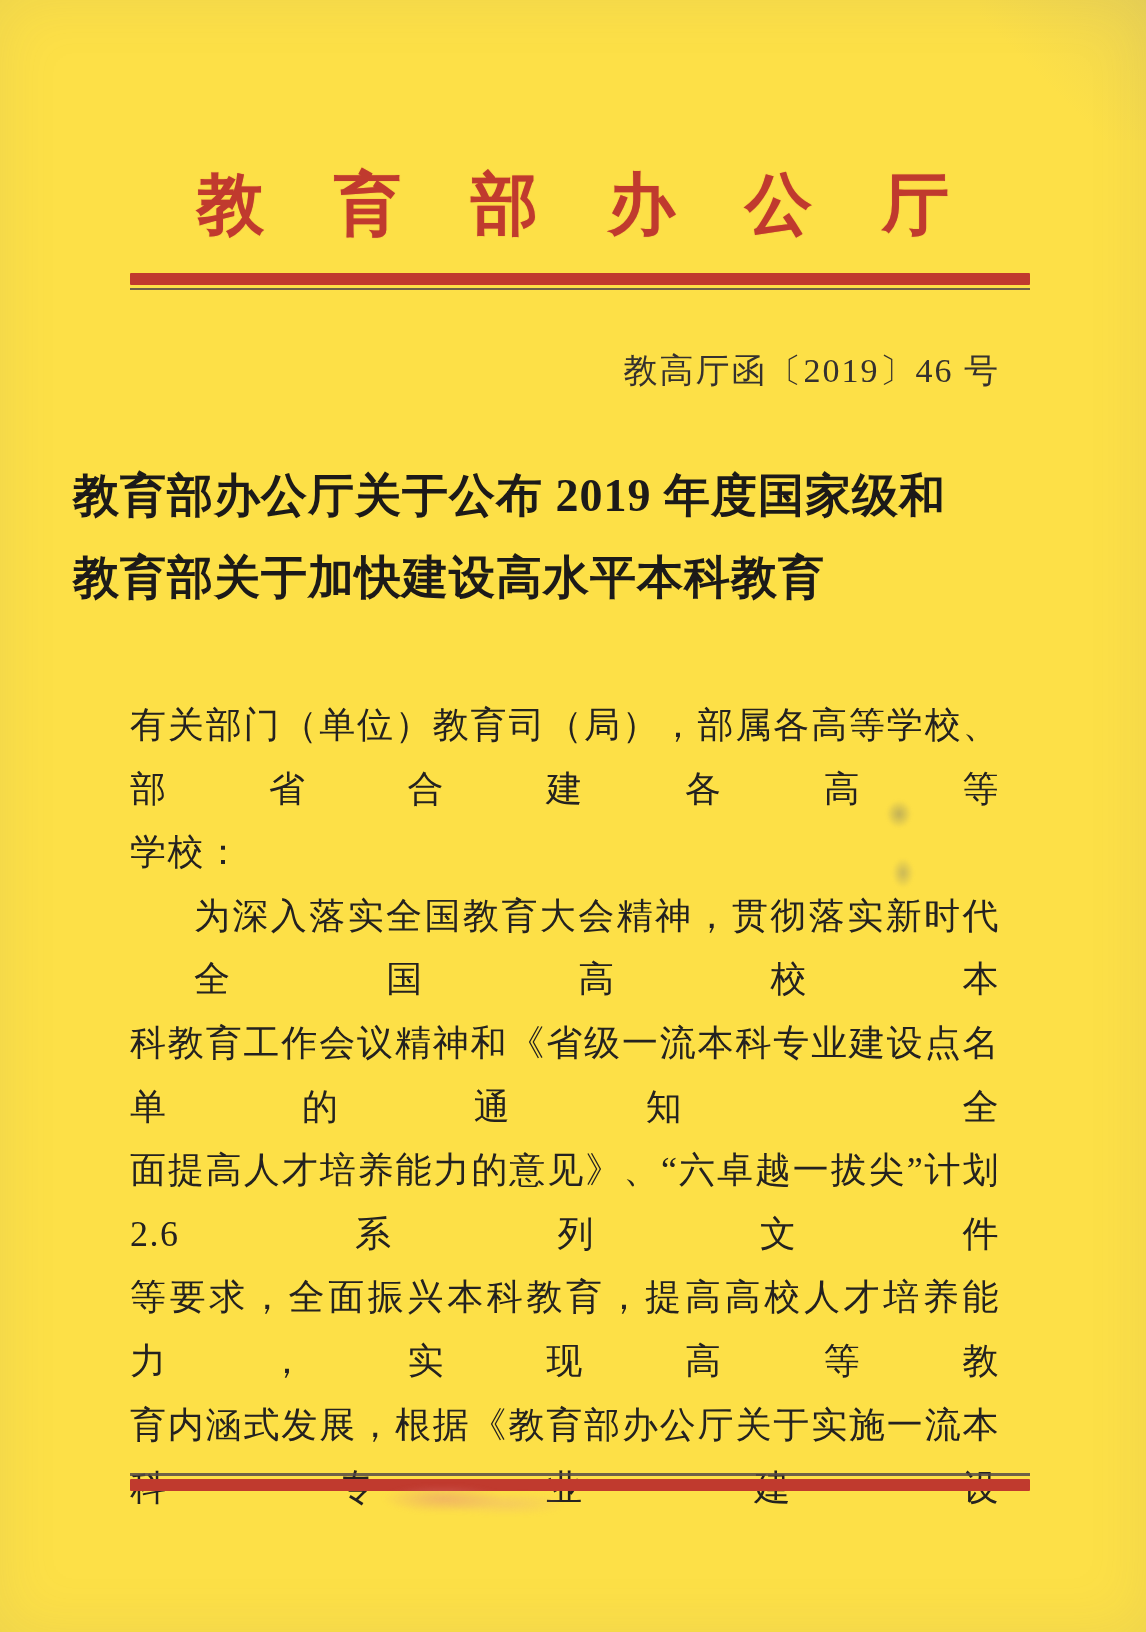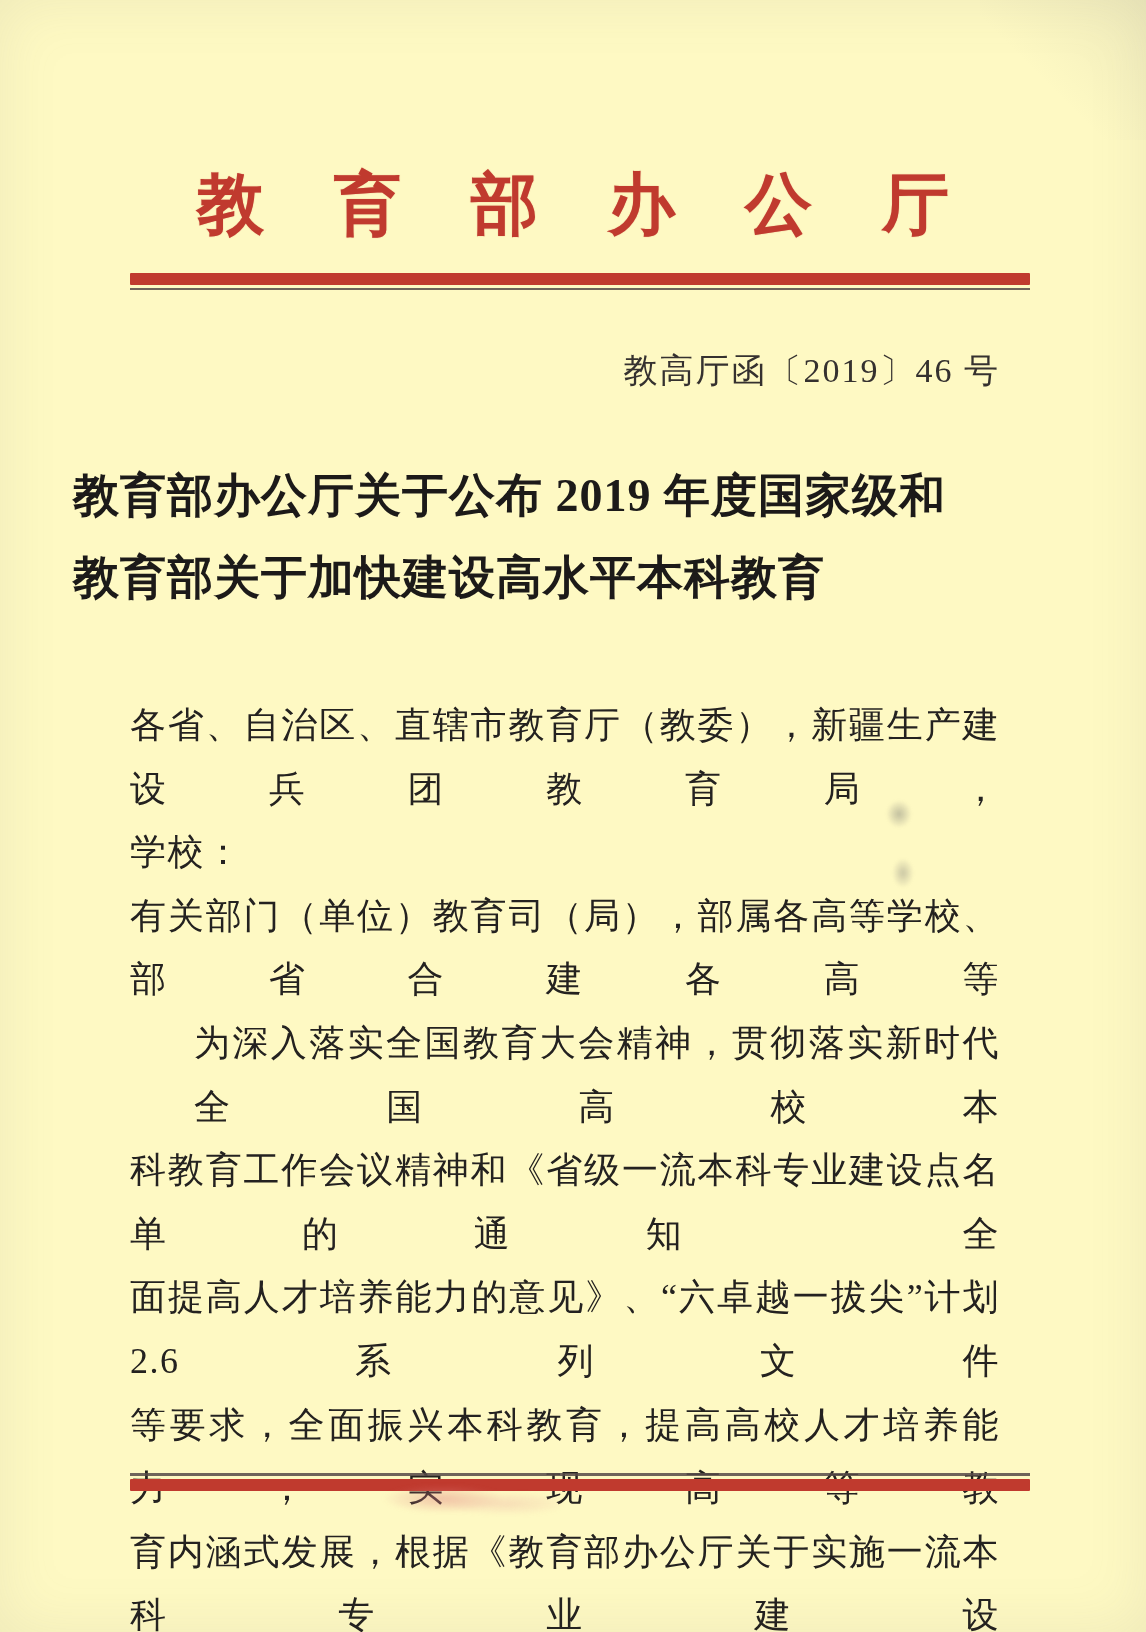--- a/index.html
+++ b/index.html
@@ -1,20 +1,20 @@
 <!DOCTYPE html>
 <html style="--red: #c03a2e; --rule: #564a48;"><head>
 <meta charset="utf-8">
 <style>
   html,body { margin:0; padding:0; background:#e9e9e7; }
   .page {
     position:relative;
     width:1146px; height:1632px;
     margin:0 auto;
-    background:#fef9c3;
+    background:#fde047;
     overflow:hidden;
     font-family:"Liberation Serif","DejaVu Serif",serif;
     box-shadow: inset 0 0 60px rgba(120,120,118,0.12);
   }
   
   .letterhead {
     position:absolute; top:168px; left:0; width:100%;
     box-sizing:border-box; padding-left:70px;
     text-align:center;
     font-size:67px; line-height:1.1; font-weight:bold;
@@ -91,23 +91,22 @@
   </div>
 
   <div class="doc-number">教高厅函〔2019〕46 号</div>
 
   <div class="doc-title">
     <div>教育部办公厅关于公布 2019 年度国家级和</div>
     <div>教育部关于加快建设高水平本科教育</div>
   </div>
 
   <div class="body-text">
-    <div class="bline">各省、自治区、直辖市教育厅（教委），新疆生产建设兵团教育局，</div>
+    <div class="bline">有关部门（单位）教育司（局），部属各高等学校、部省合建各高等</div>
     <div class="bline no-fill">学校：</div>
-    <div class="bline">有关部门（单位）教育司（局），部属各高等学校、部省合建各高等</div>
     <div class="bline indent">为深入落实全国教育大会精神，贯彻落实新时代全国高校本</div>
     <div class="bline">科教育工作会议精神和《省级一流本科专业建设点名单的通知 全</div>
     <div class="bline">面提高人才培养能力的意见》、“六卓越一拔尖”计划 2.6 系列文件</div>
     <div class="bline">等要求，全面振兴本科教育，提高高校人才培养能力，实现高等教</div>
     <div class="bline">育内涵式发展，根据《教育部办公厅关于实施一流本科专业建设</div>
 
   </div>
 
   <div class="divider divider-bottom">
     <div class="bar-dark"></div>

